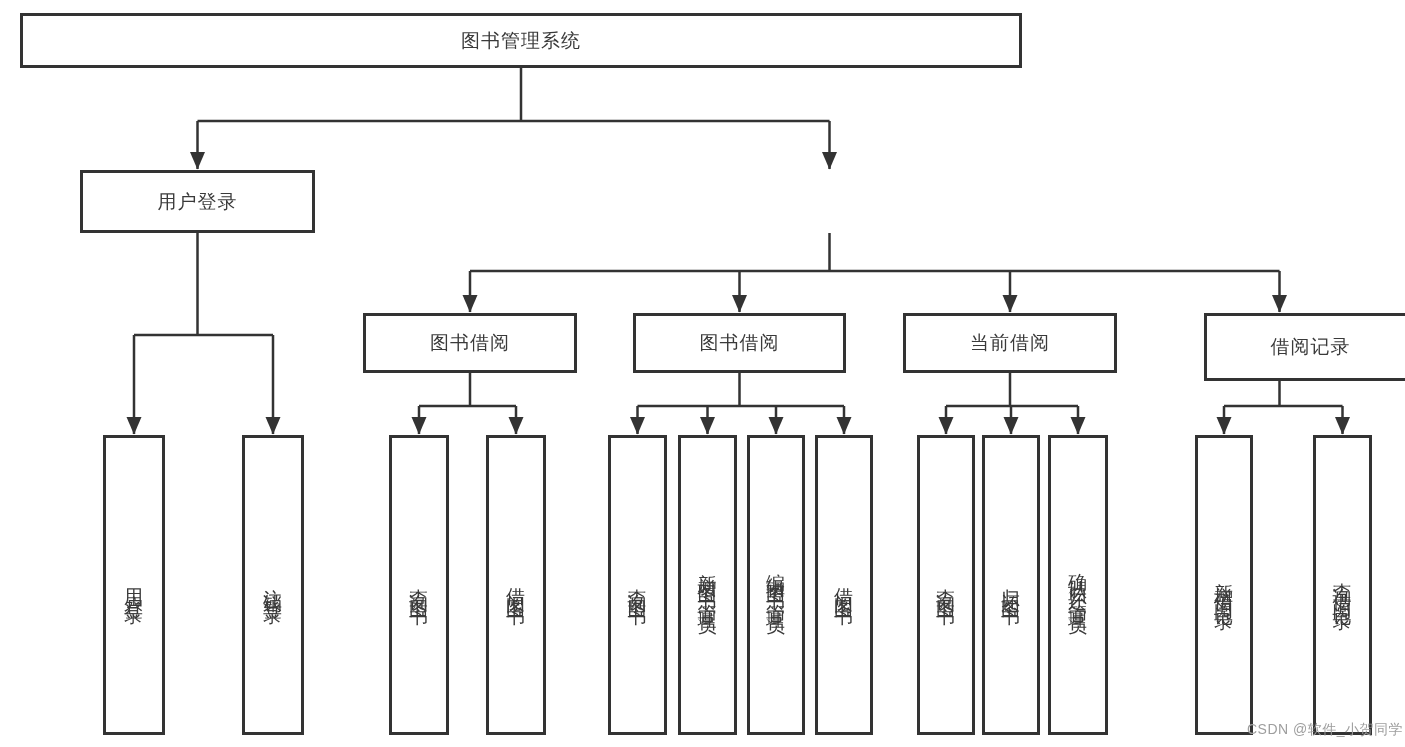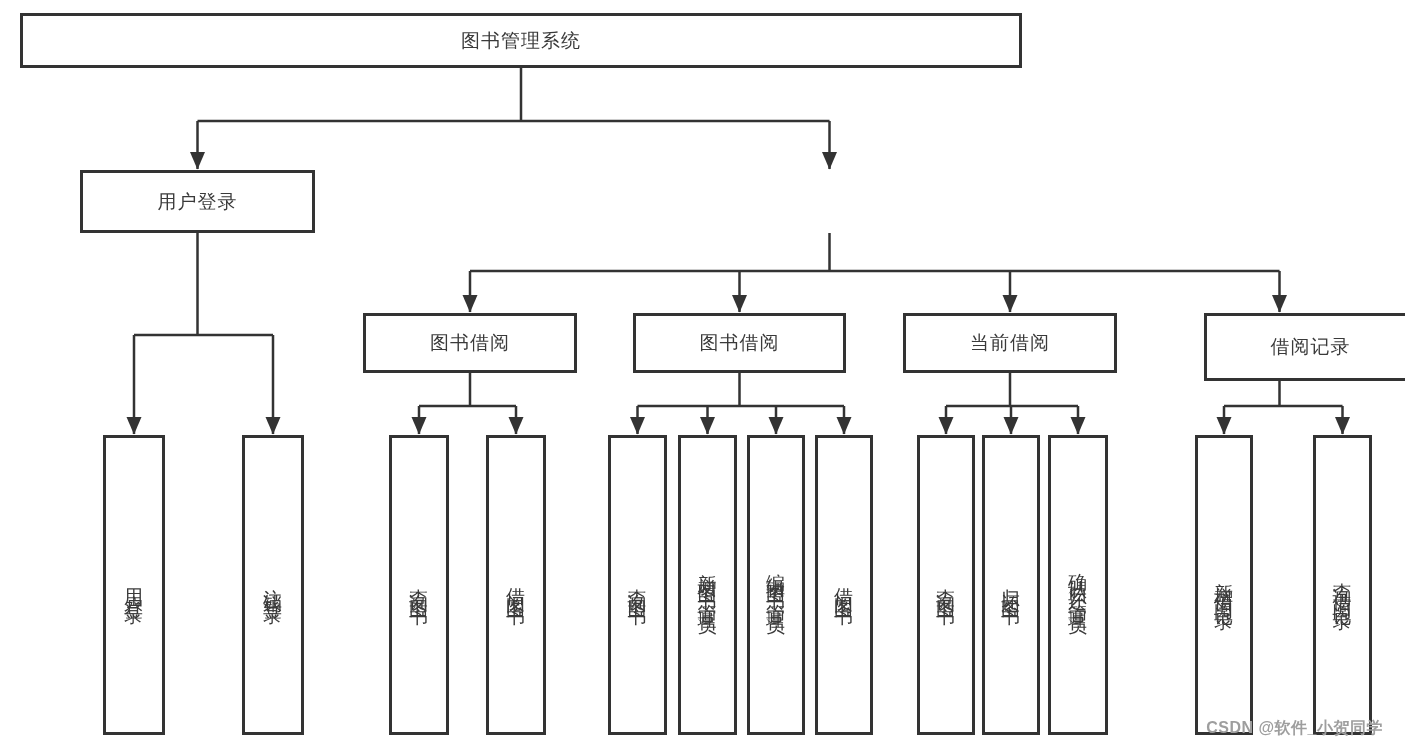--- a/index.html
+++ b/index.html
@@ -16,22 +16,22 @@
     box-sizing:border-box; display:flex; align-items:center; justify-content:center;
     color:var(--text,#3a3a3a);
   }
   .box.h{font-size:19px; letter-spacing:1px;}
   .box.v{font-size:19px;}
   .box.v .vtext{
     writing-mode:vertical-rl; text-orientation:mixed; letter-spacing:0.32em;
     line-height:1; white-space:nowrap;
   }
   .watermark{
-    position:absolute; right:22px; bottom:8px; font-size:16px;
-    color:var(--watermark,#9e9e9e); letter-spacing:0.5px; pointer-events:none;font-weight:bold;
+    position:absolute; right:2px; bottom:8px; font-size:14px;
+    color:var(--watermark,#9e9e9e); letter-spacing:0.5px; pointer-events:none;
   }
 </style>
 </head>
 <body>
 
 <div class="canvas">
 
   <svg class="connectors" width="1405" height="747" viewBox="0 0 1405 747">
     <defs>
       <marker id="arrowhead" markerUnits="userSpaceOnUse" markerWidth="16" markerHeight="18" viewBox="0 0 16 18" refX="8" refY="17" orient="0">

